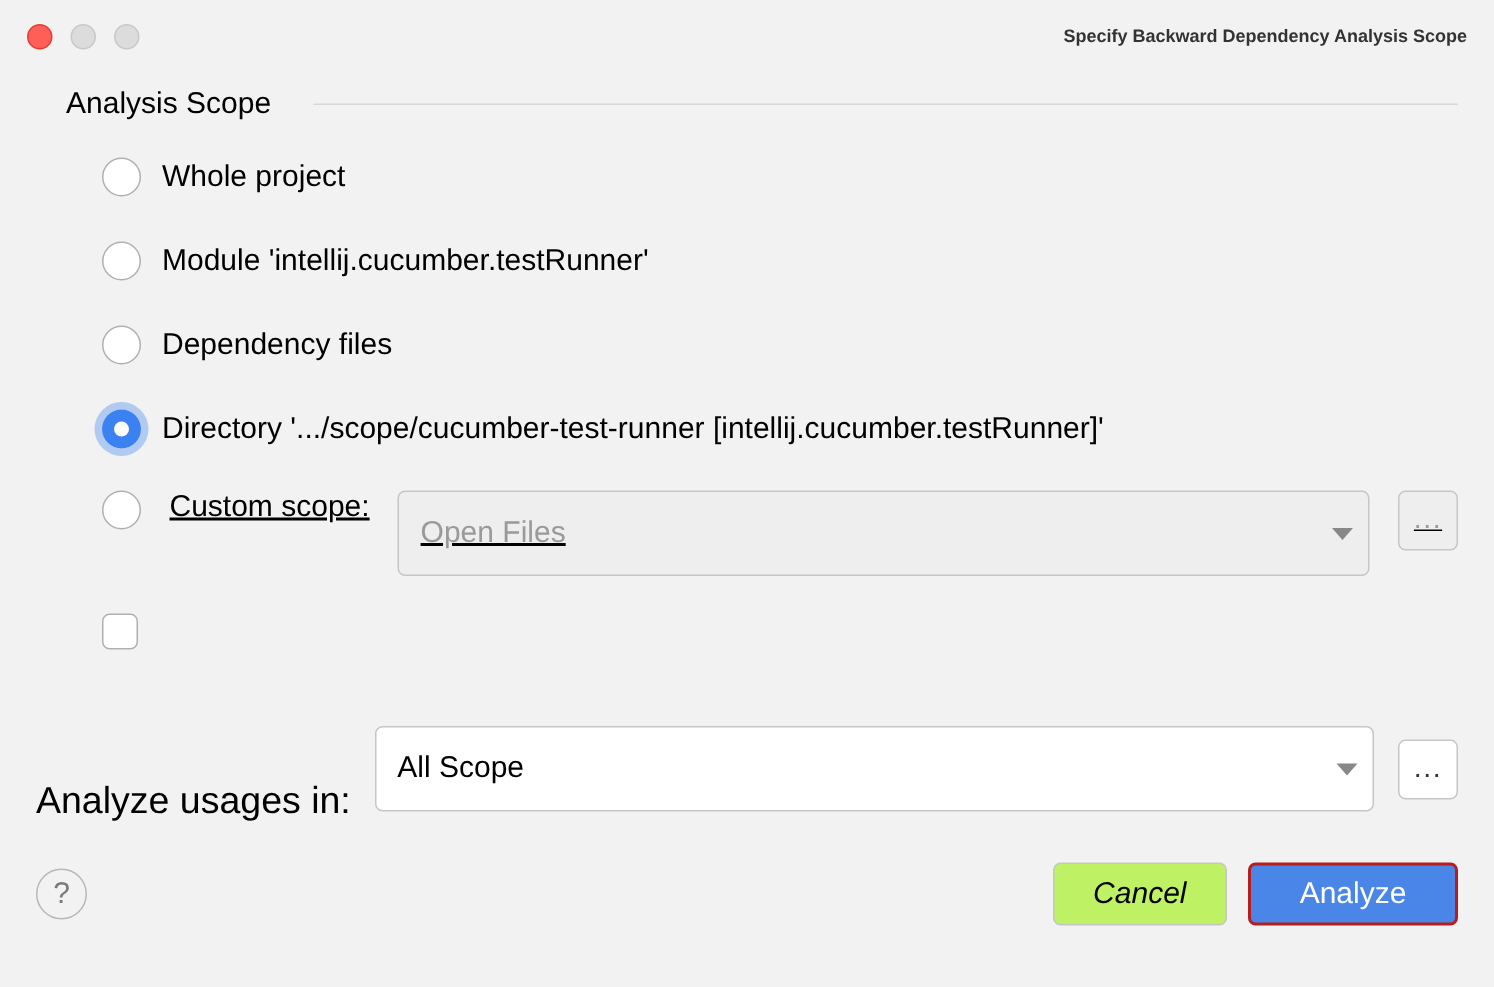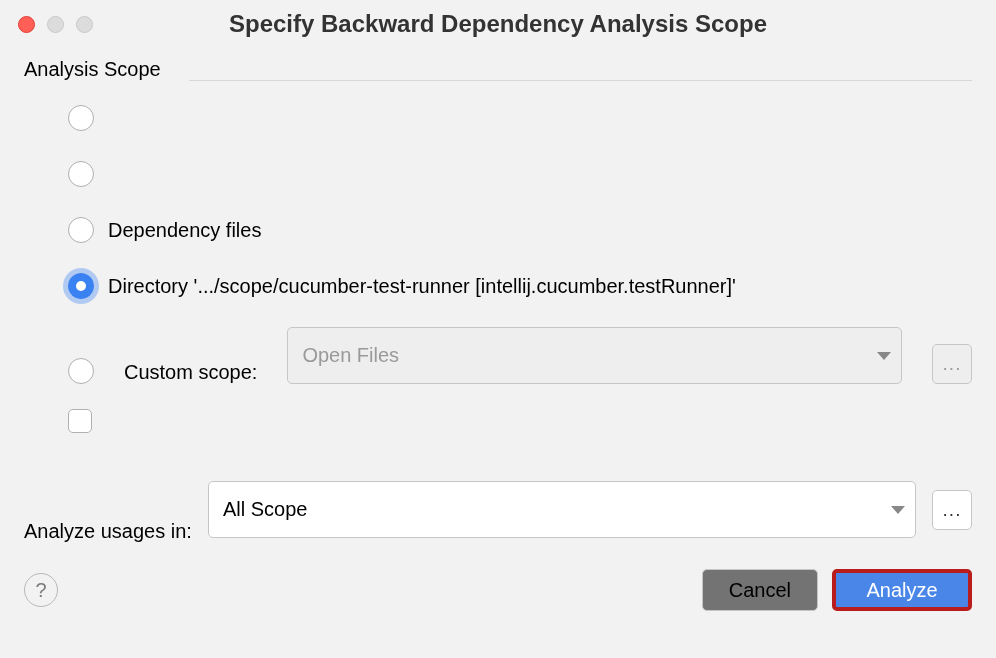--- a/index.html
+++ b/index.html
@@ -32,33 +32,34 @@
     .traffic-light {
       width: 17px;
       height: 17px;
       border-radius: 50%;
     }
     .tl-close { background: #ff5f57; border: 1px solid #e33e32; }
     .tl-min { background: #dcdcdc; border: 1px solid #c8c8c8; }
     .tl-max { background: #dcdcdc; border: 1px solid #c8c8c8; }
     .window-title {
       flex: 1;
-      text-align: center;
+      text-align: right;
       font-weight: 700;
-      font-size: 24px;
+      font-size: 12px;
       color: #333;
     }
     .content {
       padding: 10px 24px 18px 24px;
     }
     .section-header {
       display: flex;
-      align-items: flex-end;
+      align-items: center;
       gap: 28px;
       margin-bottom: 22px;
+      margin-left: 20px;
     }
     .section-title {
       font-size: 20px;
       color: #000;
       white-space: nowrap;
     }
     .section-line {
       flex: 1;
       height: 1px;
       background: #d8d8d8;
@@ -103,23 +104,24 @@
       border: 1.5px solid #b0b0b0;
       background: #fff;
       flex-shrink: 0;
     }
     .option-label {
       font-size: 20px;
       color: #000;
     }
     .custom-scope-row {
       display: flex;
-      align-items: flex-end;
-      gap: 30px;
+      align-items: flex-start;
+      gap: 19px;
       margin-bottom: 22px;
+      text-decoration: underline;
     }
     .dropdown {
       flex: 1;
       height: 57px;
       border: 1px solid #c6c6c6;
       border-radius: 5px;
       background: #fff;
       display: flex;
       align-items: center;
       padding: 0 10px 0 14px;
@@ -158,21 +160,21 @@
       color: #9a9a9a;
     }
     .usages-row {
       display: flex;
       align-items: center;
       gap: 16px;
       margin-top: 40px;
       padding-left: 0;
     }
     .usages-label {
-      font-size: 20px;
+      font-size: 25px;
       white-space: nowrap;
       margin-top: 44px;
     }
     .button-row {
       display: flex;
       justify-content: space-between;
       align-items: center;
       margin-top: 26px;
     }
     .help-btn {
@@ -194,27 +196,28 @@
     .btn {
       height: 42px;
       padding: 0 26px;
       border-radius: 5px;
       font-size: 20px;
       display: flex;
       align-items: center;
       justify-content: center;
     }
     .btn-cancel {
-      background: #737373;
+      background: #bef264;
       border: 1px solid #c6c6c6;
       color: #000;
+      font-style: italic;
     }
     .btn-primary {
       background: #4a86e8;
-      border: 4px solid #b91c1c;
+      border: 2px solid #b91c1c;
       color: #fff;
       min-width: 140px;
     }
   </style>
 </head>
 <body>
 
 <div class="titlebar">
   <div class="traffic-lights">
     <div class="traffic-light tl-close"></div>
@@ -228,24 +231,26 @@
 
   <div class="section-header">
     <span class="section-title">Analysis Scope</span>
     <span class="section-line"></span>
   </div>
 
   <div class="option-list">
 
     <div class="option-row">
       <span class="radio"></span>
-    </div>
-
-    <div class="option-row">
-      <span class="radio"></span>
+      <span class="option-label">Whole project</span>
+    </div>
+
+    <div class="option-row">
+      <span class="radio"></span>
+      <span class="option-label">Module 'intellij.cucumber.testRunner'</span>
     </div>
 
     <div class="option-row">
       <span class="radio"></span>
       <span class="option-label">Dependency files</span>
     </div>
 
     <div class="option-row">
       <span class="radio selected"></span>
       <span class="option-label">Directory '.../scope/cucumber-test-runner [intellij.cucumber.testRunner]'</span>

